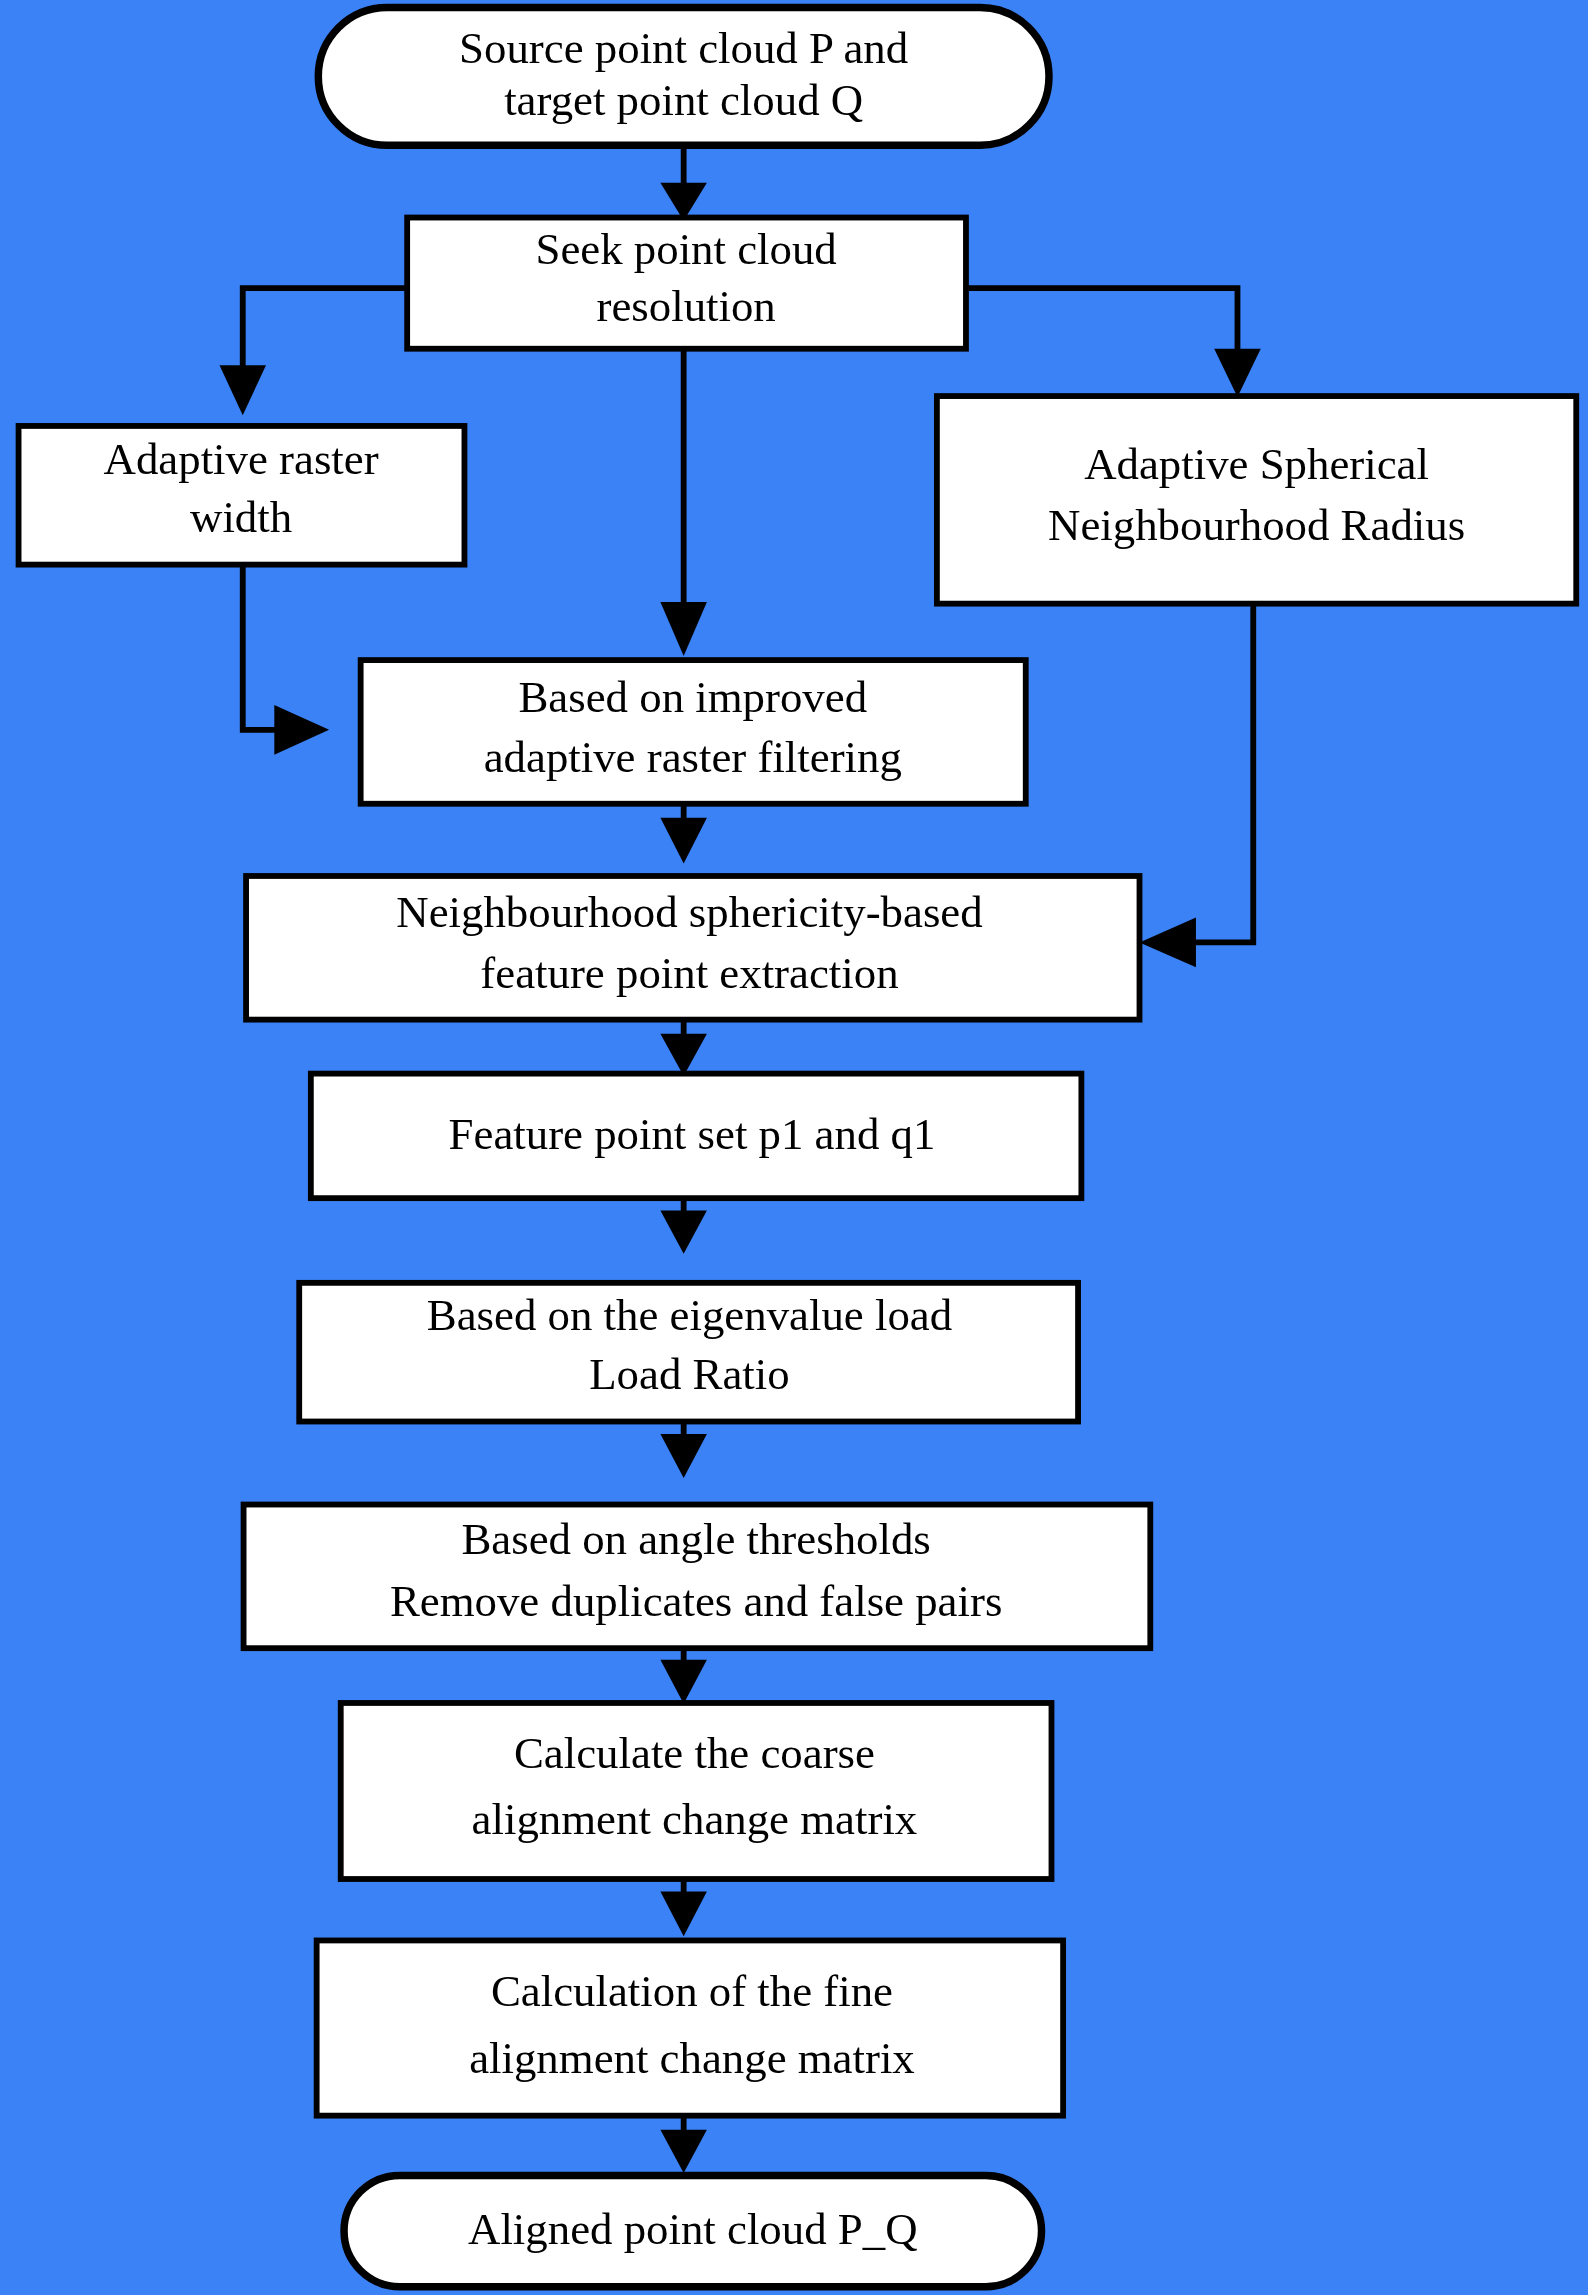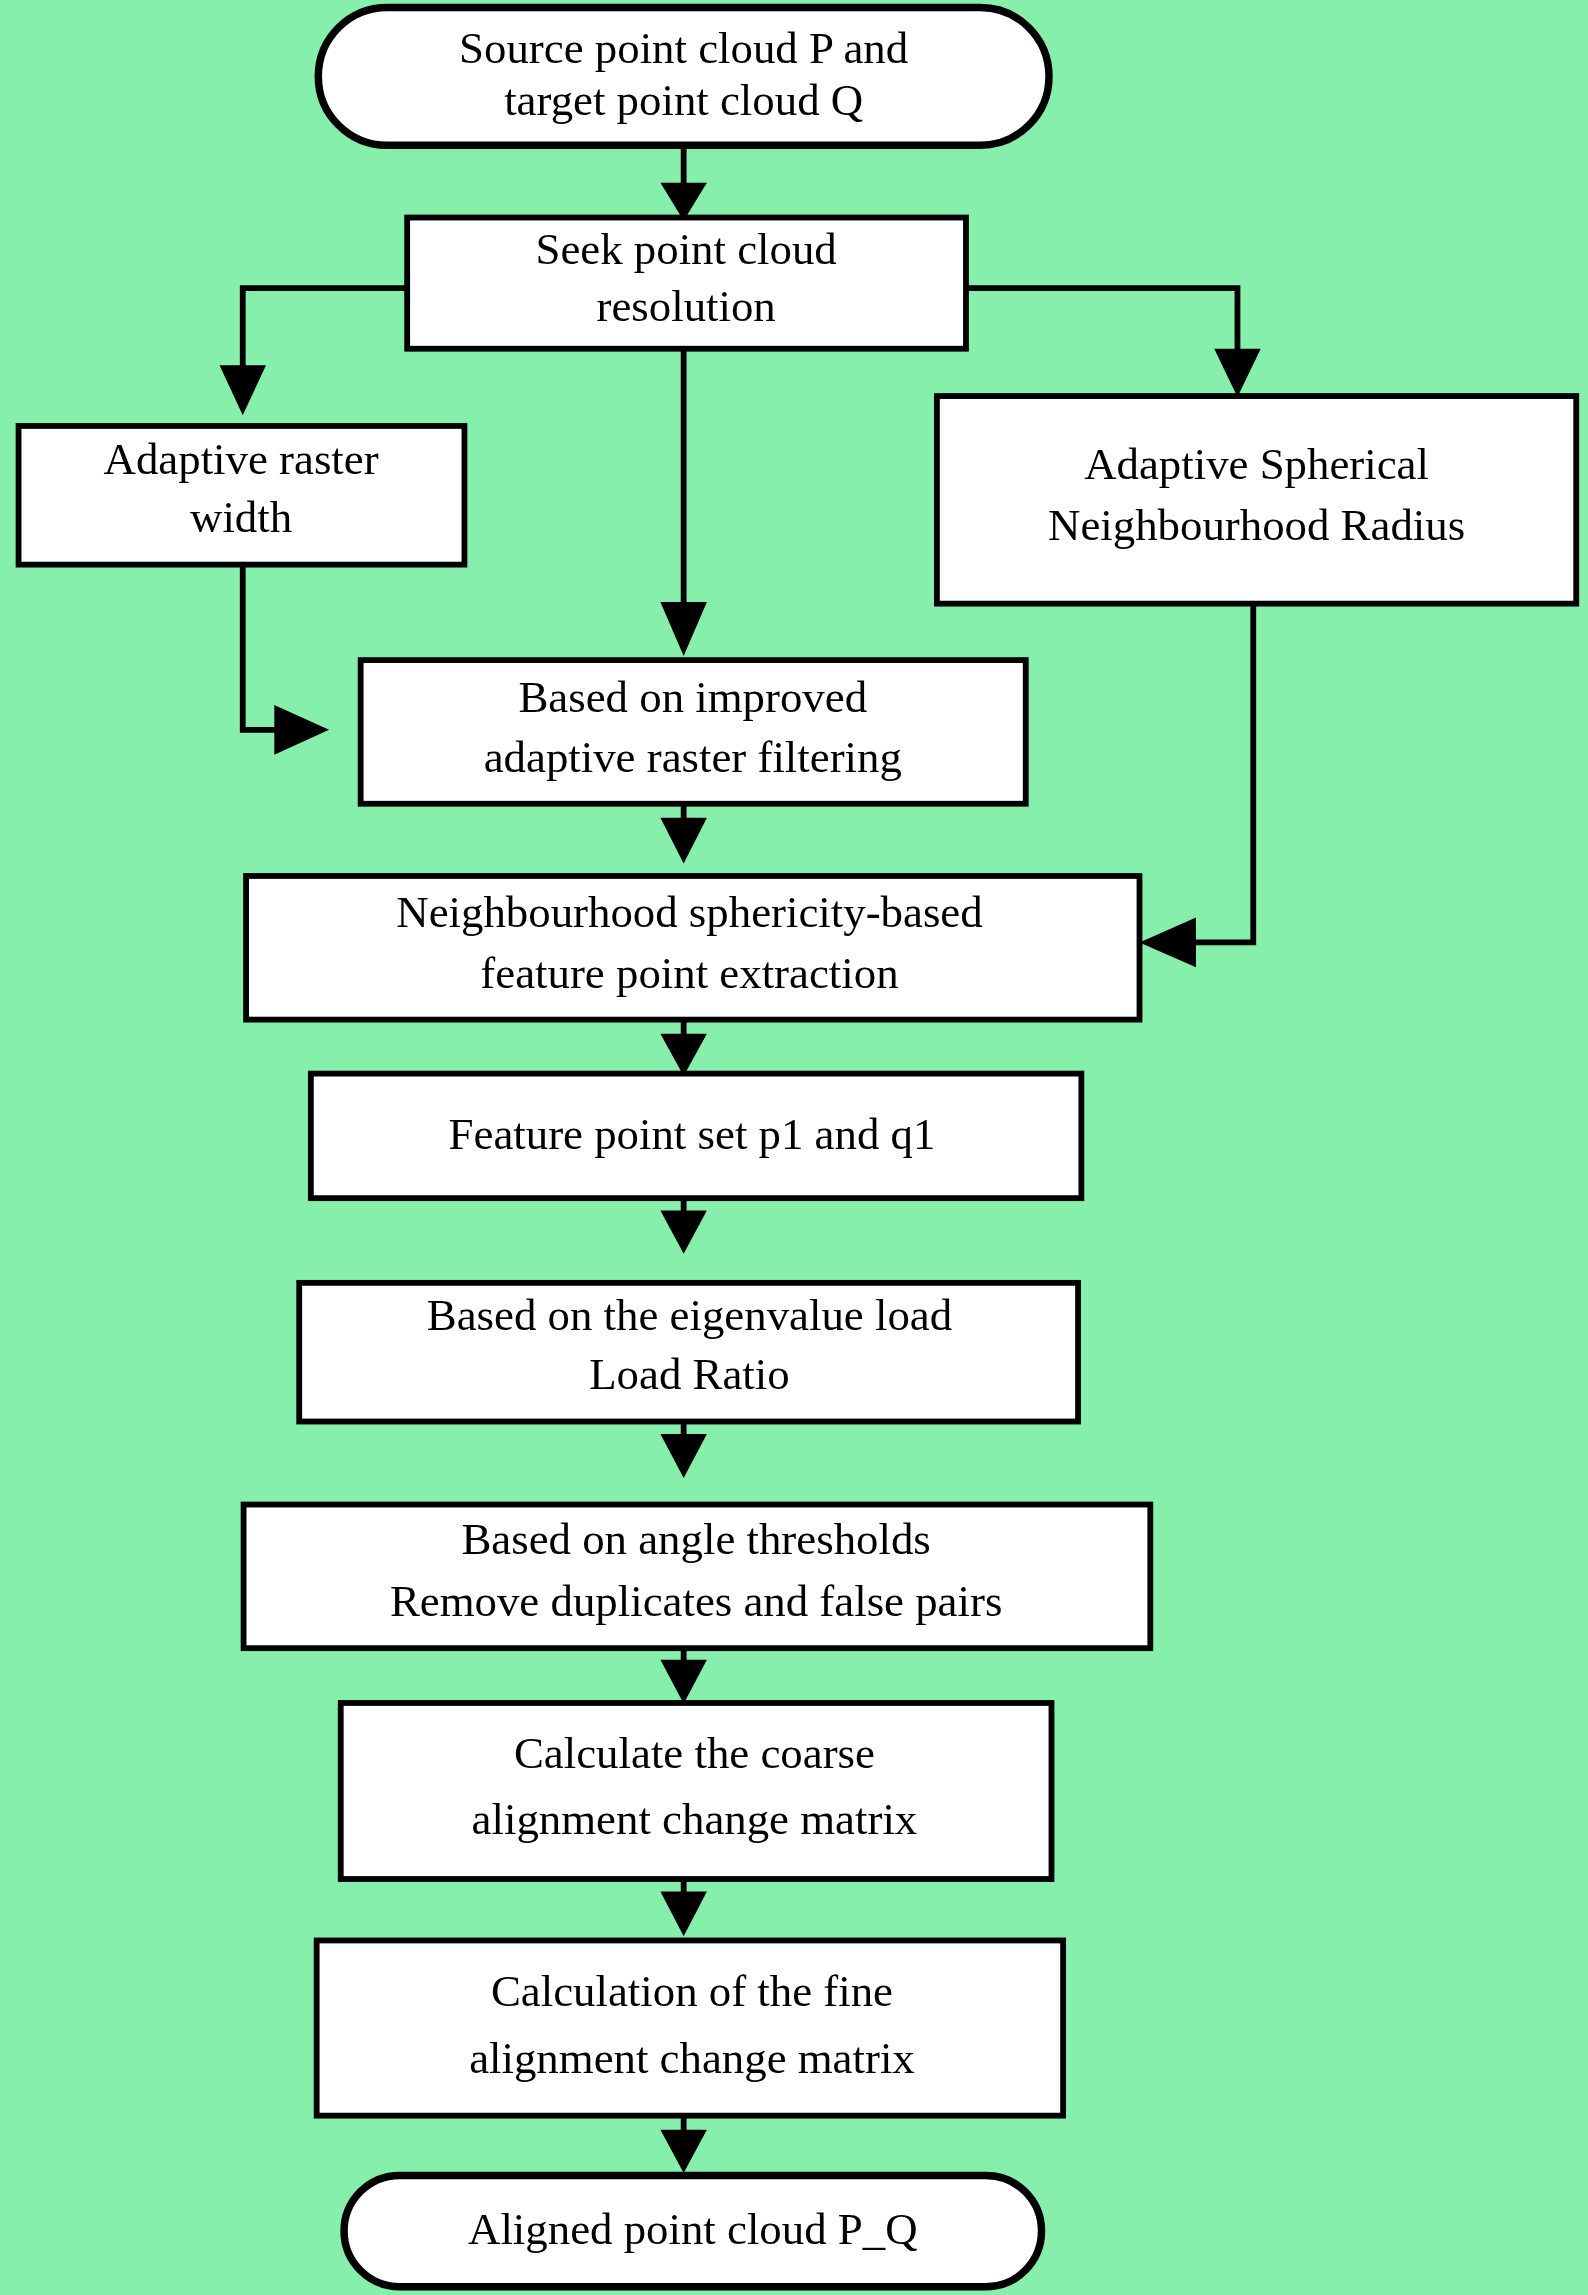--- a/index.html
+++ b/index.html
@@ -4,21 +4,21 @@
 <style>
   html, body {
     margin: 0;
     padding: 0;
     background: #ffffff;
   }
   #flowchart-root {
     position: relative;
     width: 1589px;
     height: 2295px;
-    background: #86efac;
+    background: #3b82f6;
     font-family: "Liberation Serif", "DejaVu Serif", serif;
   }
   svg.fc {
     display: block;
     width: 1589px;
     height: 2295px;
   }
   .node-rect {
     fill: #ffffff;
     stroke: #000000;

